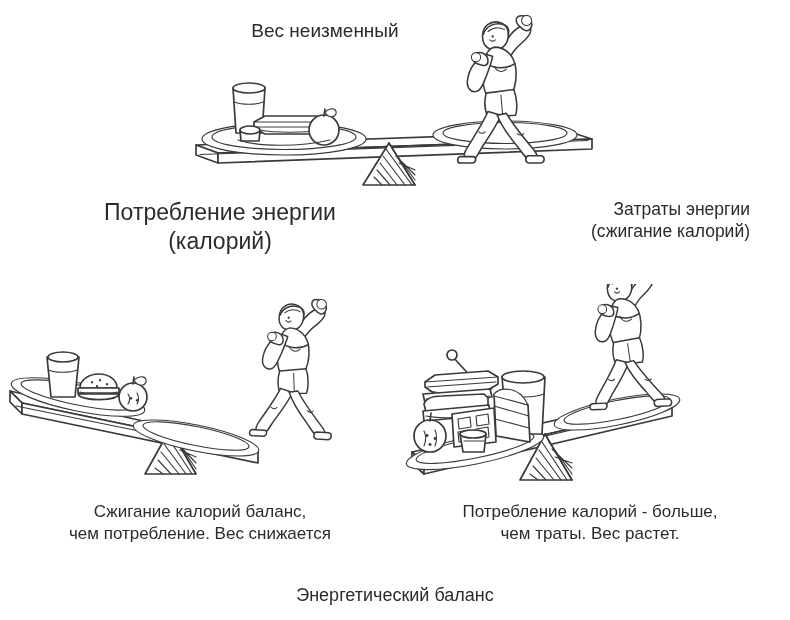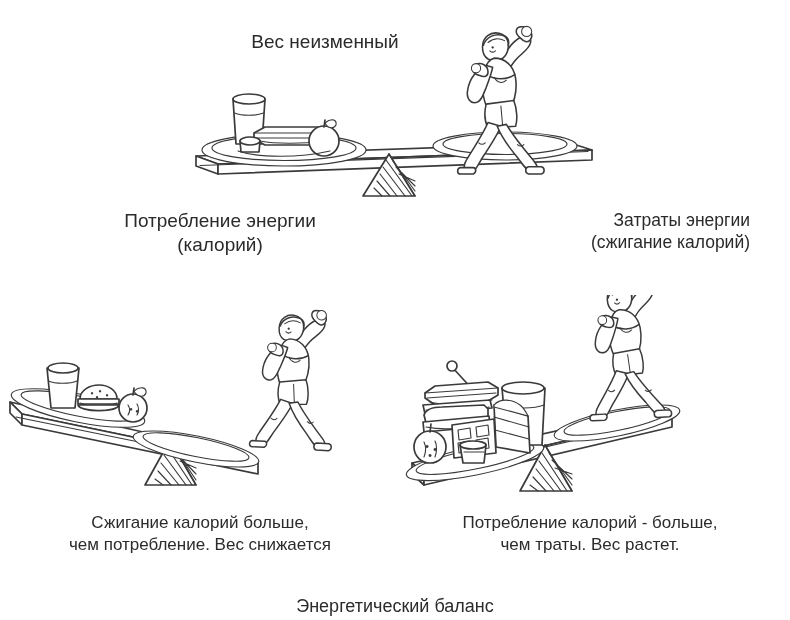--- a/index.html
+++ b/index.html
@@ -11,21 +11,21 @@
   body {
     width: 790px;
     height: 620px;
     position: relative;
     overflow: hidden;
     font-family: "Liberation Sans", "DejaVu Sans", sans-serif;
     color: #2b2b2b;
   }
   #diagram-root {
     position: absolute;
-    left: 0; top: 17px;
+    left: 0; top: 6px;
     width: 790px;
     height: 516px;
   }
   .cap {
     position: absolute;
     text-align: center;
     line-height: 1.28;
     color: #2b2b2b;
     white-space: pre-line;
     font-weight: 400;
@@ -33,21 +33,21 @@
   #title-top {
     left: 170px;
     top: 13px;
     width: 310px;
     font-size: 19px;
   }
   #cap-intake {
     left: 45px;
     top: 192px;
     width: 350px;
-    font-size: 19px;
+    font-size: 23px;
   }
   #cap-expend {
     left: 400px;
     top: 192px;
     width: 350px;
     font-size: 17.5px;
     text-align: right;
   }
   #cap-loss {
     left: 10px;
@@ -316,21 +316,21 @@
   </svg>
 
   <div class="cap" id="title-top">Вес неизменный</div>
 
   <div class="cap" id="cap-intake">Потребление энергии
 (калорий)</div>
 
   <div class="cap" id="cap-expend">Затраты энергии
 (сжигание калорий)</div>
 
-  <div class="cap" id="cap-loss">Сжигание калорий больше,
+  <div class="cap" id="cap-loss">Сжигание калорий баланс,
 чем потребление. Вес снижается</div>
 
   <div class="cap" id="cap-gain">Потребление калорий - больше,
 чем траты. Вес растет.</div>
 
   <div class="cap" id="cap-bottom">Энергетический баланс</div>
 
 </div>
 
 </body></html>

